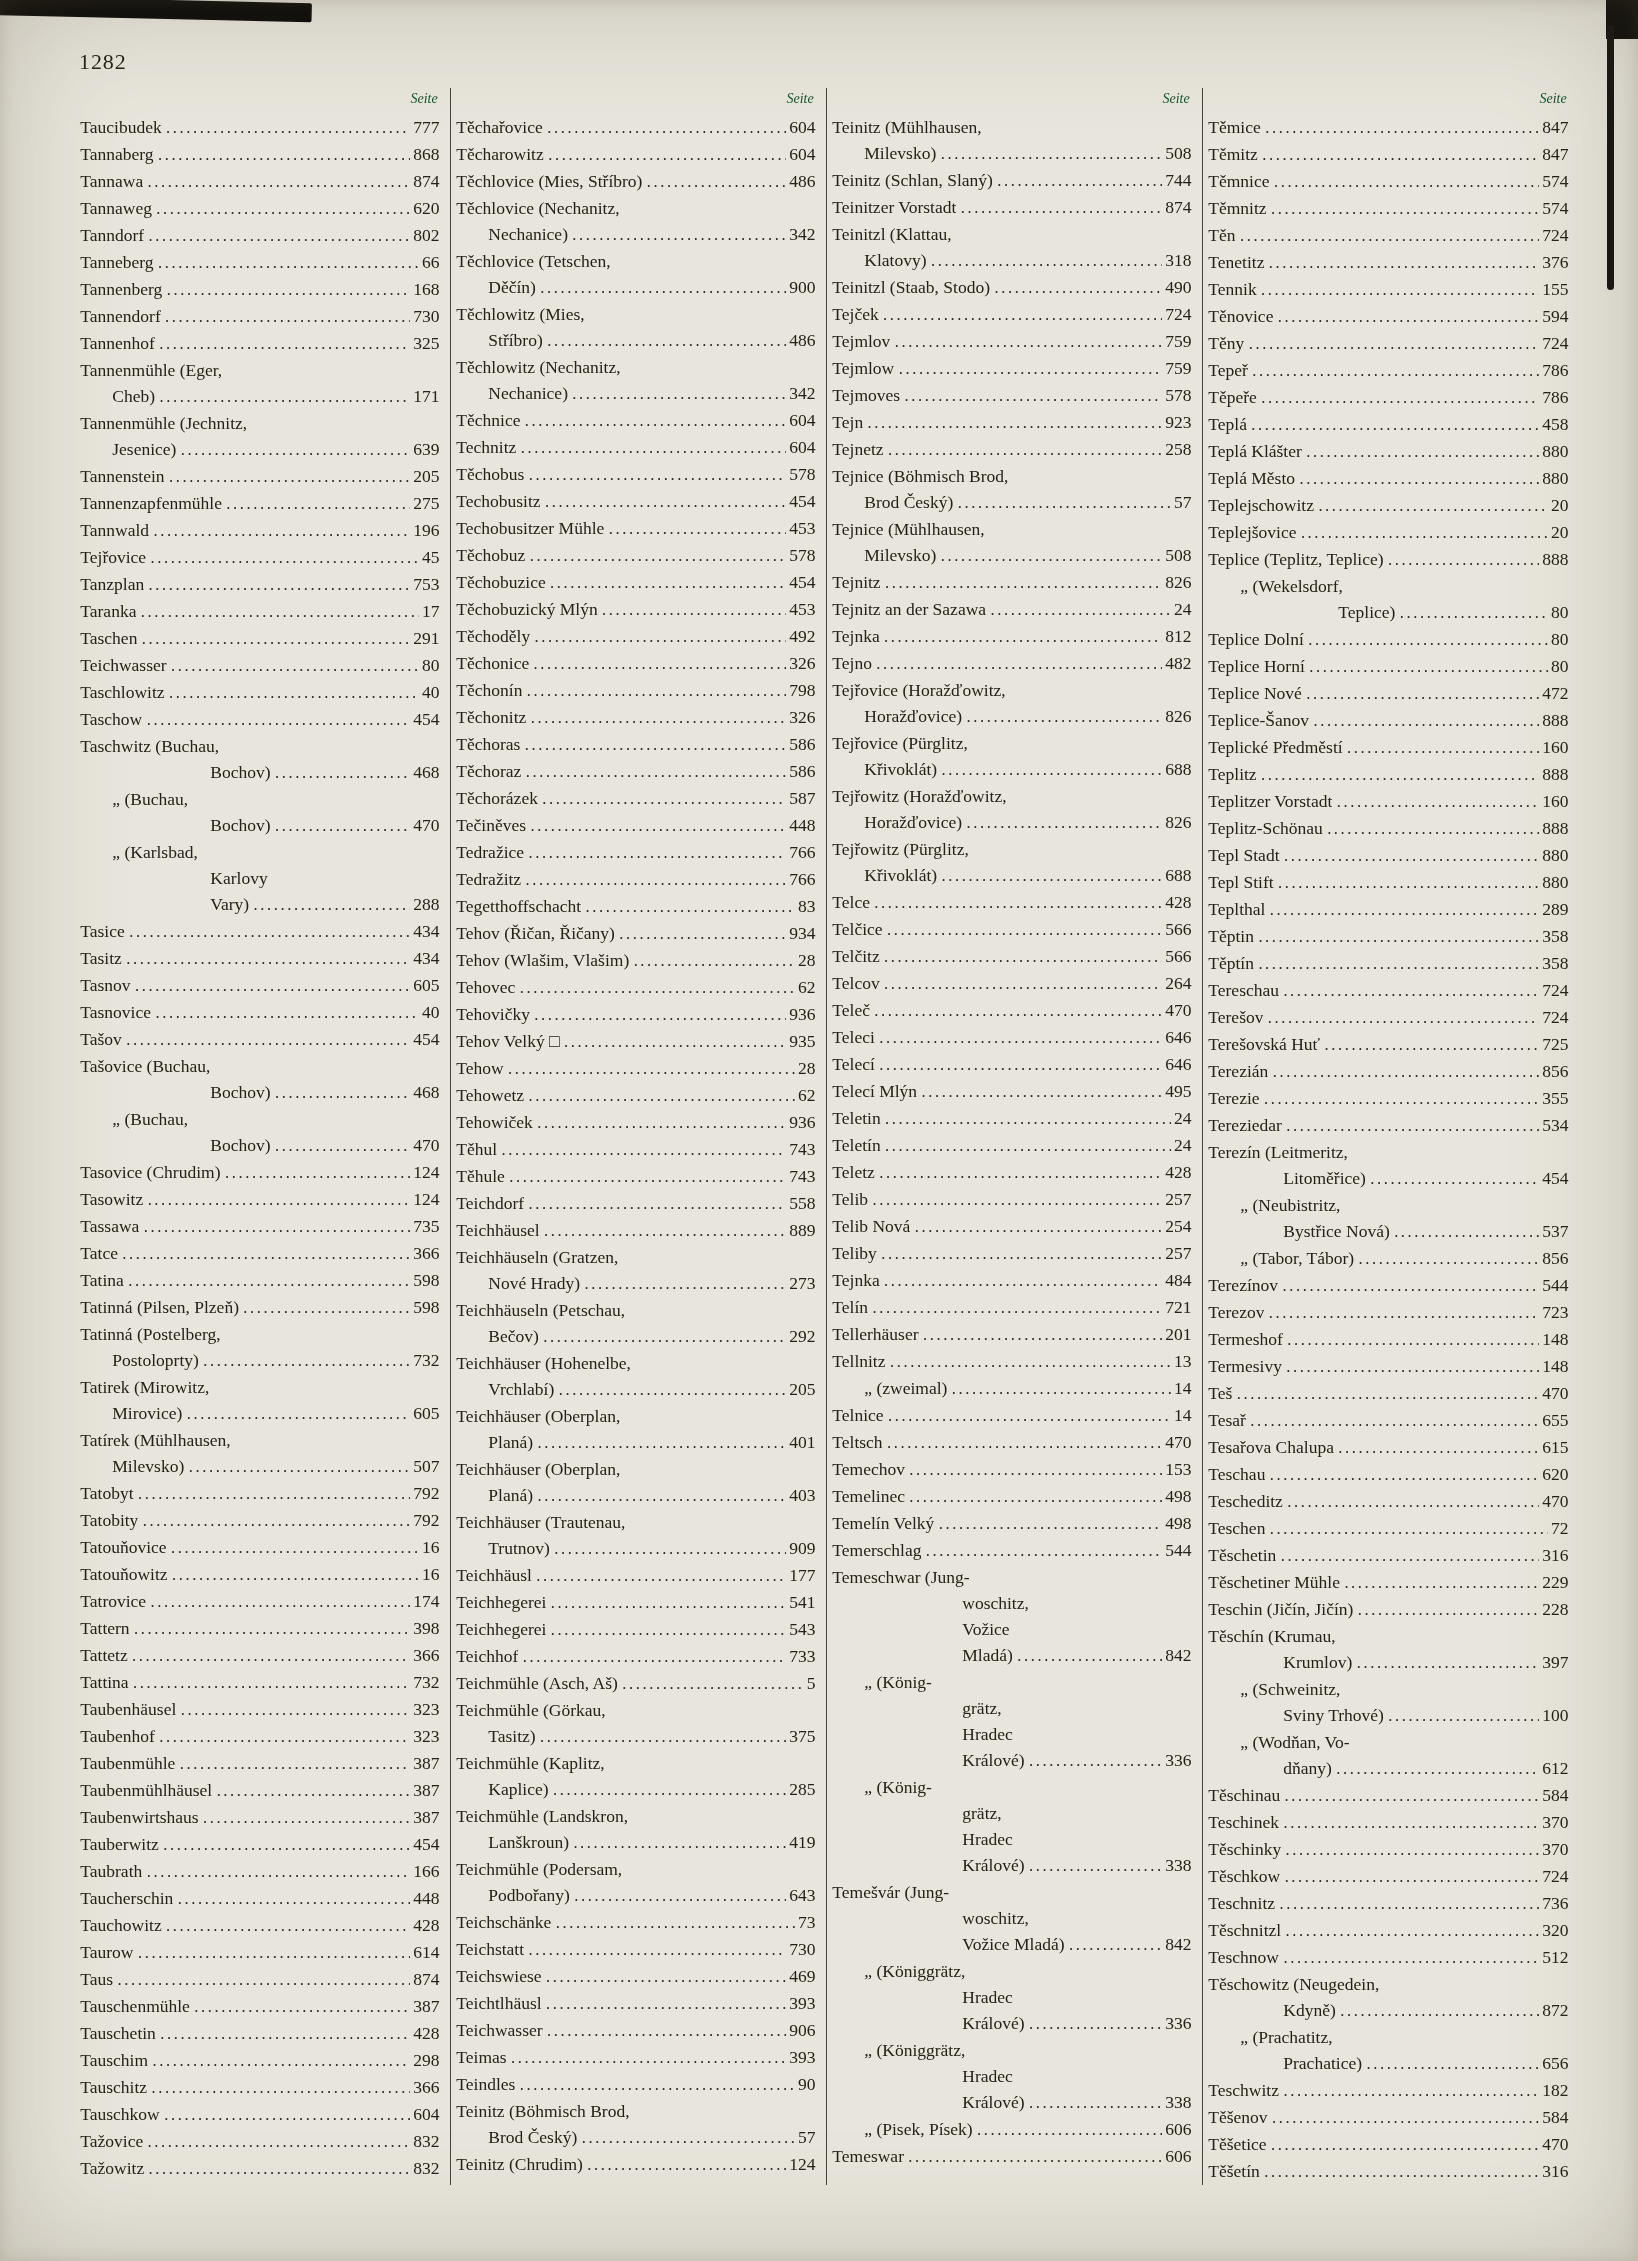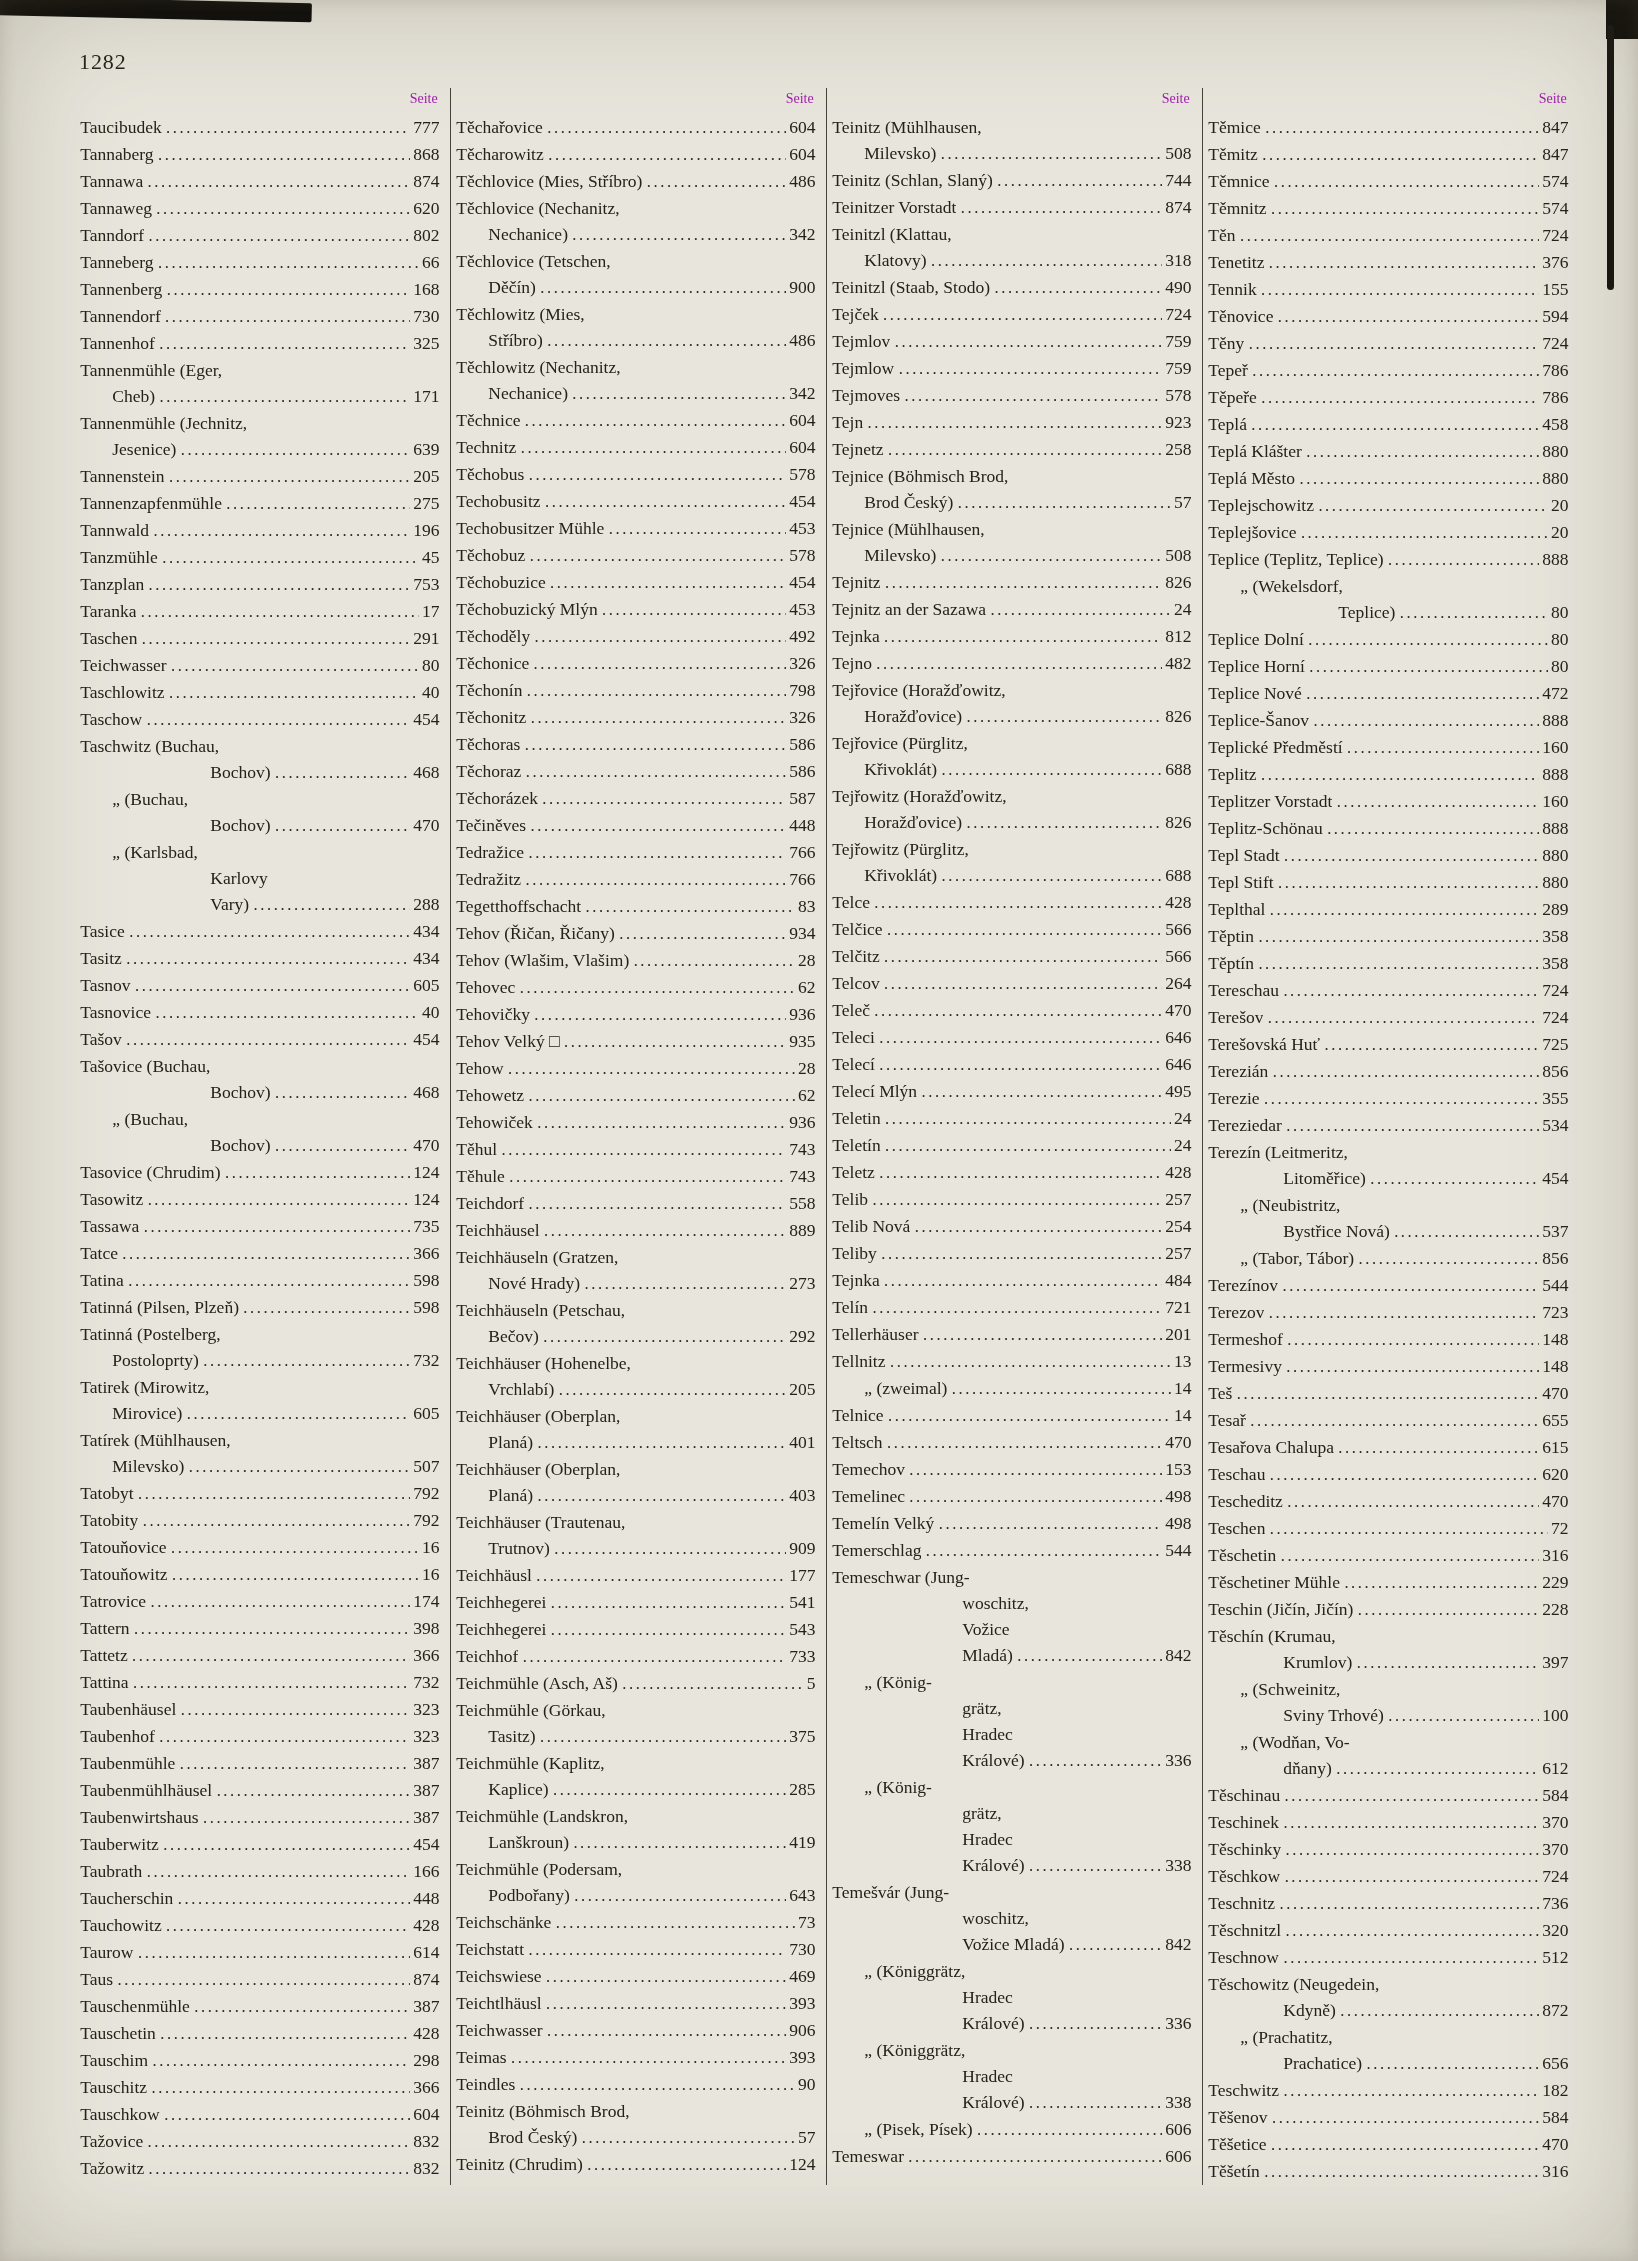--- a/index.html
+++ b/index.html
@@ -17,21 +17,21 @@
   .art-topleft{
     position:absolute;left:-7px;top:-4.4px;width:319px;height:19px;
     background:#0b0a08;transform:rotate(1.3deg);transform-origin:left top;border-radius:1.8px;
   }
   .art-topright{position:absolute;right:0;top:0;width:32px;height:39px;background:#0b0a08;}
   .art-rightline{position:absolute;right:24.5px;top:24.5px;width:7px;height:265px;background:#141210;border-radius:3.5px;}
   .page-num{position:absolute;left:79px;top:49px;font-size:22px;letter-spacing:0.9px;}
   .columns{position:absolute;left:75px;top:88px;width:1503px;display:flex;align-items:stretch;}
   .col{width:376px;box-sizing:border-box;padding:0 10.5px 0 5.3px;}
   .col:not(:last-child){border-right:0.9px solid #46423b;}
-  .col-head{font-size:14px;text-align:right;line-height:21px;margin-bottom:5.3px;color:#a21caf;padding-right:1.8px;}
+  .col-head{font-style:italic;font-size:14px;text-align:right;line-height:21px;margin-bottom:5.3px;color:#14532d;padding-right:1.8px;}
   .row{display:flex;align-items:baseline;font-size:17.5px;line-height:26px;white-space:nowrap;}
   .txt{flex:0 1 auto;overflow:hidden;}
   .i1{padding-left:32px;}
   .i2{padding-left:75px;text-align:right;}
   .i3{padding-left:130px;}
   .dots{flex:1 1 0;min-width:0;overflow:hidden;margin:0 3.5px 0 4.4px;color:#2c2820;}
   .dots::after{content:"......................................................................................";letter-spacing:2.6px;font-size:16.6px;}
   .pg{flex:0 0 auto;text-align:right;}
 </style>
 </head>
@@ -115,21 +115,21 @@
           <span class="txt">Tannenzapfenmühle</span>
           <span class="dots"></span>
           <span class="pg">275</span>
         </div>
         <div class="row">
           <span class="txt">Tannwald</span>
           <span class="dots"></span>
           <span class="pg">196</span>
         </div>
         <div class="row">
-          <span class="txt">Tanzmühle</span>
+          <span class="txt">Tejřovice</span>
           <span class="dots"></span>
           <span class="pg">45</span>
         </div>
         <div class="row">
           <span class="txt">Tanzplan</span>
           <span class="dots"></span>
           <span class="pg">753</span>
         </div>
         <div class="row">
           <span class="txt">Taranka</span>

